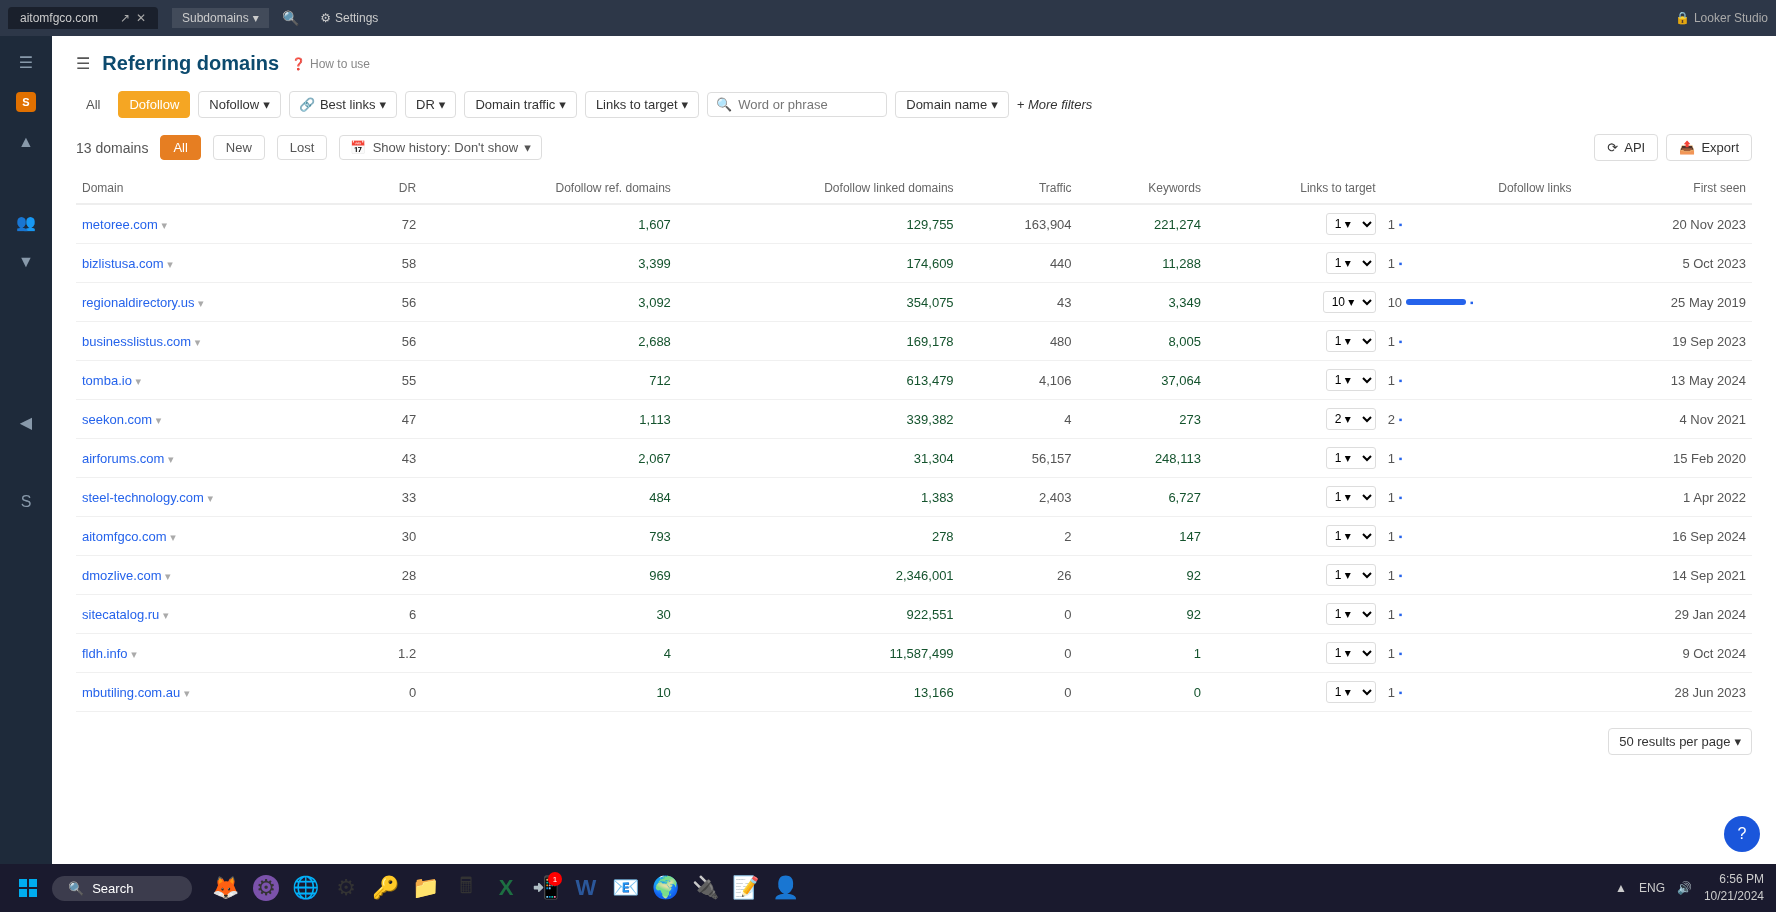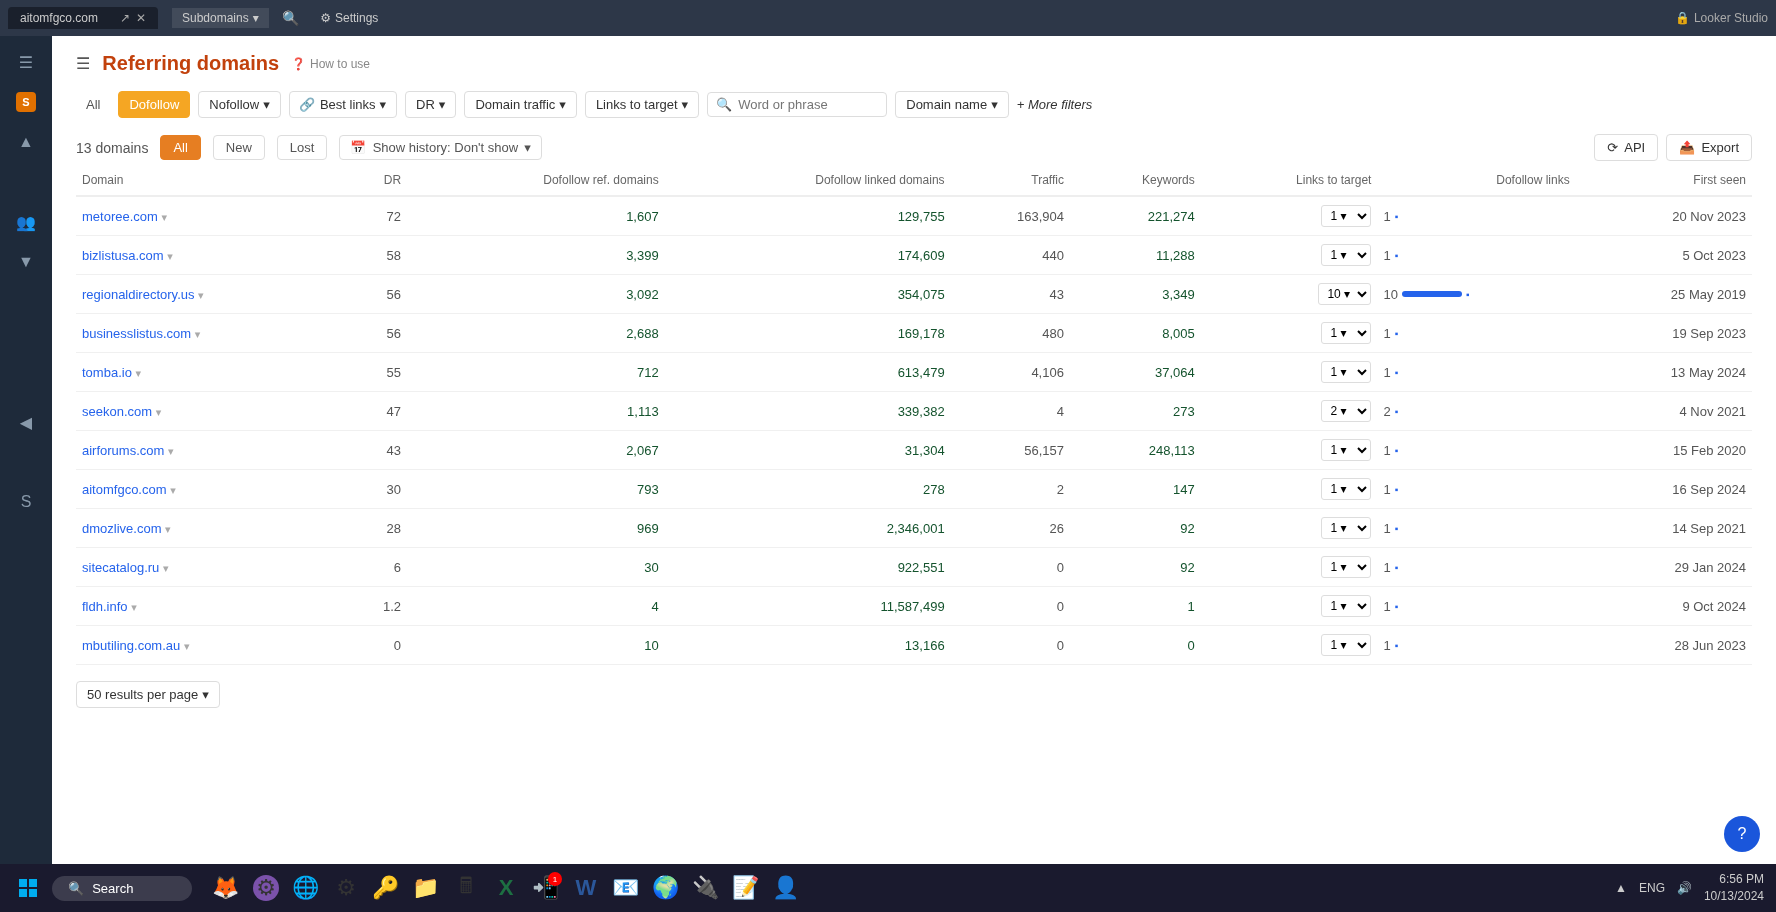--- a/index.html
+++ b/index.html
@@ -103,21 +103,21 @@
     }
 
     
     .page-header {
       display: flex;
       align-items: center;
       gap: 12px;
       margin-bottom: 16px;
     }
     .hamburger { cursor: pointer; font-size: 16px; color: #555; }
-    .page-title { font-size: 20px; font-weight: 600; color: #c2410c; }
+    .page-title { font-size: 20px; font-weight: 600; color: #0c4a6e; }
     .how-to-use { color: #888; font-size: 12px; display: flex; align-items: center; gap: 4px; cursor: pointer; }
 
     
     .filters-bar {
       display: flex;
       align-items: center;
       gap: 8px;
       margin-bottom: 16px;
       flex-wrap: wrap;
     }
@@ -166,21 +166,21 @@
       align-items: center;
       gap: 4px;
       font-style: italic;
     }
 
     
     .table-controls {
       display: flex;
       align-items: center;
       gap: 12px;
-      margin-bottom: 4px;
+      margin-bottom: 12px;
     }
     .domain-count { font-size: 14px; color: #555; font-weight: 500; }
     .tab-btn {
       padding: 4px 12px;
       border-radius: 4px;
       border: 1px solid #ddd;
       background: #fff;
       cursor: pointer;
       font-size: 13px;
       color: #555;
@@ -246,20 +246,21 @@
       cursor: pointer;
       min-width: 50px;
     }
     .mini-icon { color: #2563eb; font-size: 10px; cursor: pointer; }
     .bar-cell { display: flex; align-items: center; gap: 4px; }
     .bar { height: 6px; background: #2563eb; border-radius: 3px; }
 
     
     .pagination-bar {
       display: flex;
+      justify-content: flex-end;
       align-items: center;
       padding: 16px 0;
     }
     .per-page-btn {
       border: 1px solid #ddd;
       background: #fff;
       border-radius: 4px;
       padding: 5px 10px;
       cursor: pointer;
       font-size: 13px;
@@ -603,20 +604,36 @@
             <td class="right"><select class="select-box"><option>1 ▾</option></select></td>
             <td>
               <div style="display:flex;align-items:center;gap:4px;">
                 <span class="gray-num">1</span>
                 <span class="mini-icon">▪</span>
               </div>
             </td>
             <td class="right gray-num">15 Feb 2020</td>
           </tr>
           <tr>
+            <td class="link-cell"><a href="#">steel-technology.com</a> <span style="color:#aaa;font-size:11px;">▾</span></td>
+            <td class="right gray-num">33</td>
+            <td class="right blue-num">484</td>
+            <td class="right blue-num">1,383</td>
+            <td class="right gray-num">2,403</td>
+            <td class="right blue-num">6,727</td>
+            <td class="right"><select class="select-box"><option>1 ▾</option></select></td>
+            <td>
+              <div style="display:flex;align-items:center;gap:4px;">
+                <span class="gray-num">1</span>
+                <span class="mini-icon">▪</span>
+              </div>
+            </td>
+            <td class="right gray-num">1 Apr 2022</td>
+          </tr>
+          <tr>
             <td class="link-cell"><a href="#">aitomfgco.com</a> <span style="color:#aaa;font-size:11px;">▾</span></td>
             <td class="right gray-num">30</td>
             <td class="right blue-num">793</td>
             <td class="right blue-num">278</td>
             <td class="right gray-num">2</td>
             <td class="right blue-num">147</td>
             <td class="right"><select class="select-box"><option>1 ▾</option></select></td>
             <td>
               <div style="display:flex;align-items:center;gap:4px;">
                 <span class="gray-num">1</span>
@@ -763,16 +780,16 @@
     <div class="taskbar-icon">
       <span style="font-size:22px;">👤</span>
     </div>
   </div>
   <div class="taskbar-right">
     <span style="cursor:pointer;">▲</span>
     <span>ENG</span>
     <span style="cursor:pointer;">🔊</span>
     <div class="taskbar-time">
       <div>6:56 PM</div>
-      <div>10/13/2024</div>
+      <div>10/21/2024</div>
     </div>
   </div>
 </div>
 
 </body></html>

